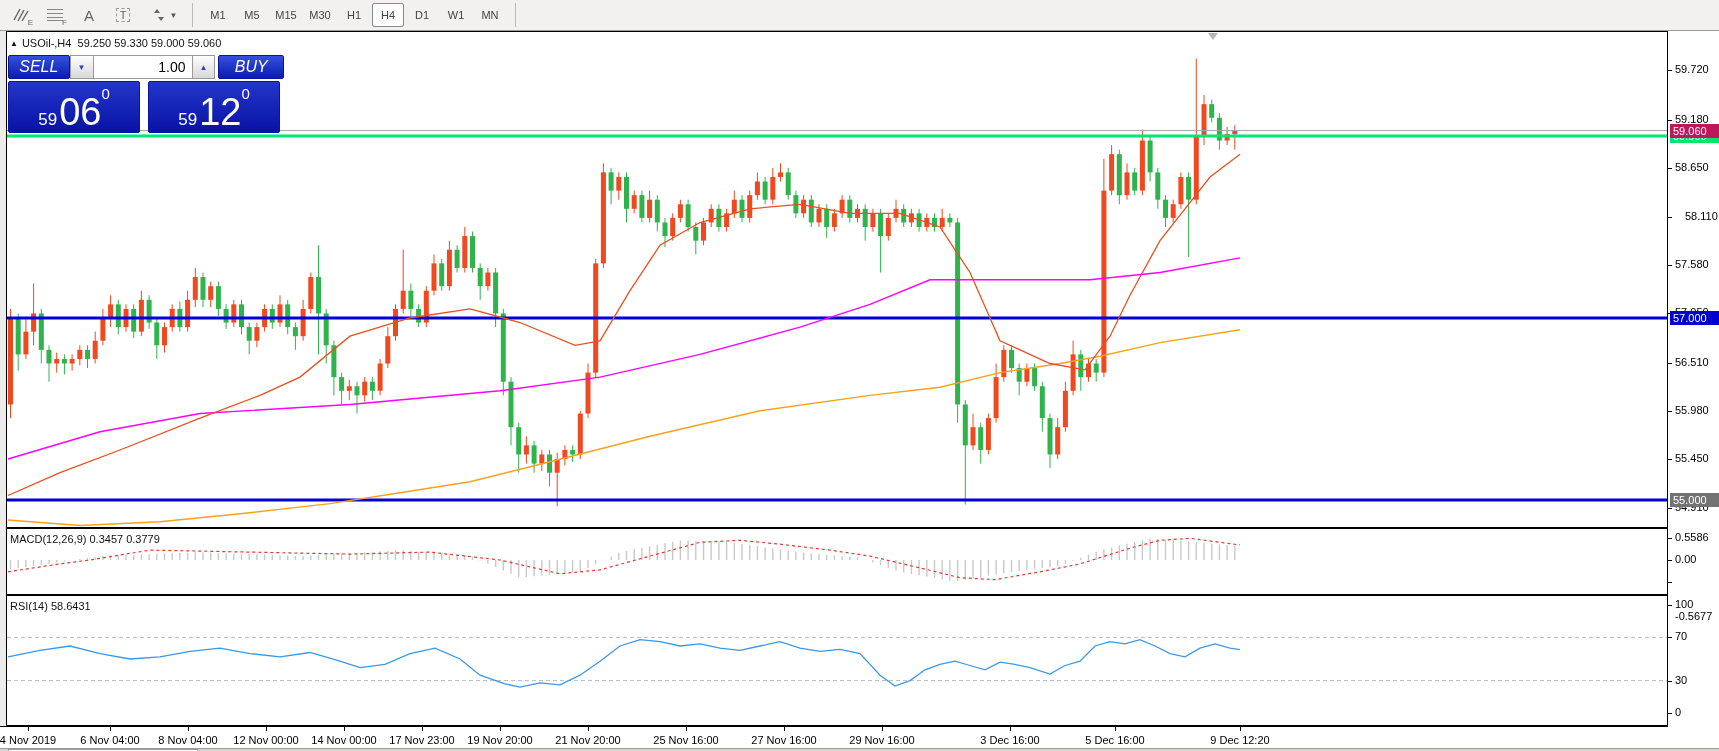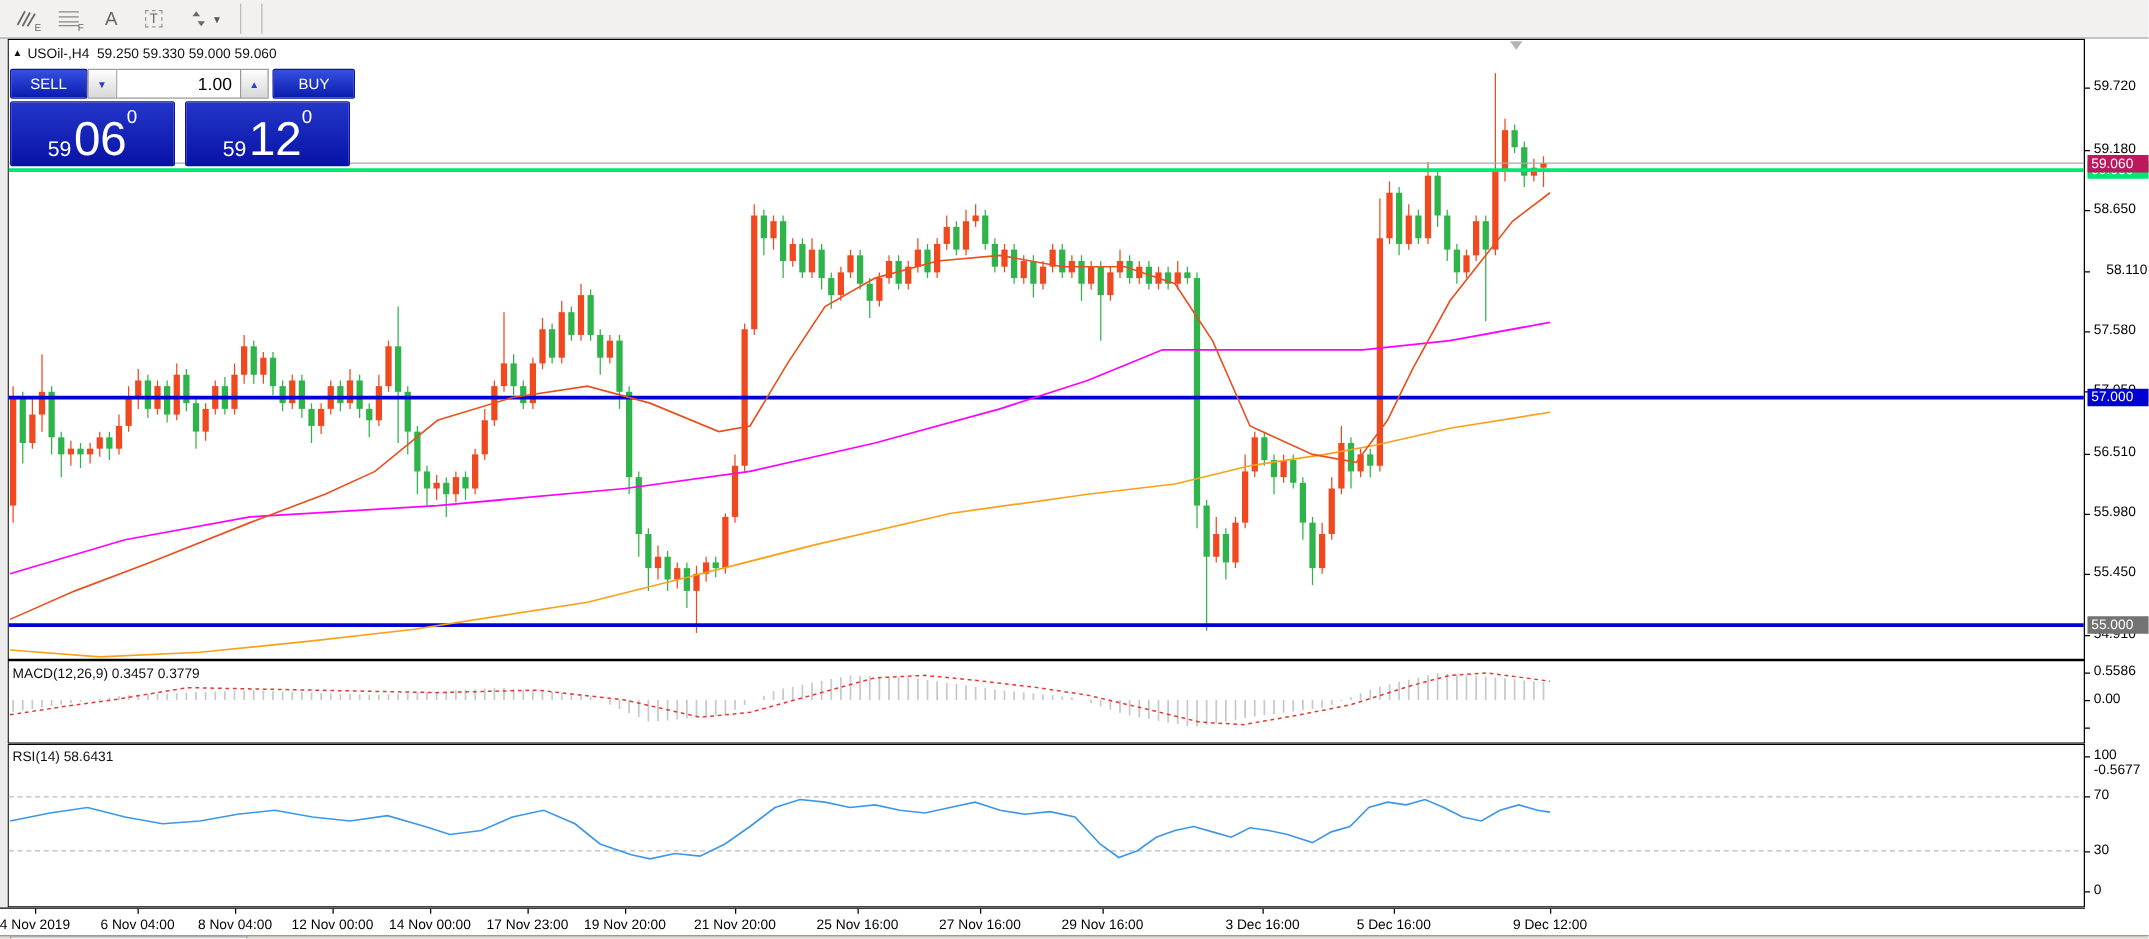--- a/index.html
+++ b/index.html
@@ -12,21 +12,21 @@
   .tb-sep{width:1px;height:24px;background:#bbb;margin:0 8px;}
   .tf-btn{min-width:30px;height:22px;margin:0 1px;display:flex;align-items:center;justify-content:center;font-size:11px;color:#444;border:1px solid transparent;border-radius:2px;}
   .tf-btn.active{background:#fcfcfc;border:1px solid #8a8a8a;}
   
   .panelsvg{position:absolute;left:0;}
   #quote-line{position:absolute;left:10px;top:37px;font-size:11px;color:#111;white-space:pre;}
   #quote-line .tri{font-size:8px;vertical-align:1px;margin-right:4px;}
   
   #trade{position:absolute;left:8px;top:55px;width:276px;}
   #trade .row1{display:flex;height:24px;}
-  .btn-blue{background:linear-gradient(#3550e0,#0a1cae);color:#fff;font-size:12px;display:flex;align-items:center;justify-content:center;border:1px solid #0a14a0;border-radius:2px;}
+  .btn-blue{background:linear-gradient(#3550e0,#0a1cae);color:#fff;font-size:16px;display:flex;align-items:center;justify-content:center;border:1px solid #0a14a0;border-radius:2px;font-style:italic;}
   #sell-btn{width:60px;}
   #buy-btn{width:64px;margin-left:3px;}
   .spin-btn{width:22px;background:linear-gradient(#fefefe,#d8d8d8);border:1px solid #9a9a9a;color:#2a3fd0;font-size:8px;display:flex;align-items:center;justify-content:center;}
   #vol-input{width:90px;border:1px solid #9a9a9a;border-left:none;border-right:none;text-align:right;font-size:14px;padding-right:6px;font-family:"Liberation Sans",sans-serif;}
   #trade .row2{display:flex;margin-top:2px;height:52px;}
   .price-box{width:130px;background:linear-gradient(#2336c9,#0813a6);border:1px solid #0a14a0;border-radius:2px;color:#fff;display:flex;align-items:flex-end;justify-content:center;padding-bottom:4px;}
   .price-box .small{font-size:17px;line-height:1;margin-right:2px;}
   .price-box .big{font-size:38px;line-height:0.82;font-weight:400;}
   .price-box .sup{font-size:15px;line-height:1;align-self:flex-start;margin-top:4px;}
   #buy-box{margin-left:8px;}
@@ -83,20 +83,31 @@
     <div class="tb-icon" style="width:40px;">
       <svg width="16" height="16" viewBox="0 0 16 16">
           <g fill="#666">
             <path d="M3 6 L9 6 L6 2 Z"></path>
             <path d="M7 10 L13 10 L10 14 Z"></path>
           </g>
         </svg>
       <span style="font-size:8px;color:#555;margin-left:3px;">▼</span>
     </div>
     <div class="tb-sep"></div>
+    <div id="tf-group" style="display: flex;">
+        <div class="tf-btn">M1</div>
+        <div class="tf-btn">M5</div>
+        <div class="tf-btn">M15</div>
+        <div class="tf-btn">M30</div>
+        <div class="tf-btn">H1</div>
+        <div class="tf-btn active">H4</div>
+        <div class="tf-btn">D1</div>
+        <div class="tf-btn">W1</div>
+        <div class="tf-btn">MN</div>
+      </div>
     <div class="tb-sep"></div>
   </div>
 
   <svg id="main-svg" class="panelsvg" style="top:31px;" width="1668" height="497">
       <rect x="6.5" y="0.5" width="1661" height="496" fill="#fff" stroke="#000" stroke-width="1"></rect>
       <g>
         <line x1="10.5" y1="277.89999999999986" x2="10.5" y2="387.10000000000014" stroke="#f0481f" stroke-width="1"></line>
         <rect x="8" y="287" width="5" height="86.45000000000027" fill="#f0481f"></rect>
         <line x1="18.2" y1="282.4500000000003" x2="18.2" y2="339.77999999999986" stroke="#2eb44b" stroke-width="1"></line>
         <rect x="15.7" y="287" width="5" height="36.399999999999864" fill="#2eb44b"></rect>
@@ -695,19 +706,19 @@
       <div class="d-lab" style="left: 686px;">25 Nov 16:00</div>
       <div class="d-tick" style="left: 784px;"></div>
       <div class="d-lab" style="left: 784px;">27 Nov 16:00</div>
       <div class="d-tick" style="left: 882px;"></div>
       <div class="d-lab" style="left: 882px;">29 Nov 16:00</div>
       <div class="d-tick" style="left: 1010px;"></div>
       <div class="d-lab" style="left: 1010px;">3 Dec 16:00</div>
       <div class="d-tick" style="left: 1115px;"></div>
       <div class="d-lab" style="left: 1115px;">5 Dec 16:00</div>
       <div class="d-tick" style="left: 1240px;"></div>
-      <div class="d-lab" style="left: 1240px;">9 Dec 12:00</div>
+      <div class="d-lab" style="left: 1240px;">9 Dec 12:20</div>
     </div>
 
   <div id="tabbar">
       <div class="tab"></div>
     </div>
 </div>
 
 </body></html>

